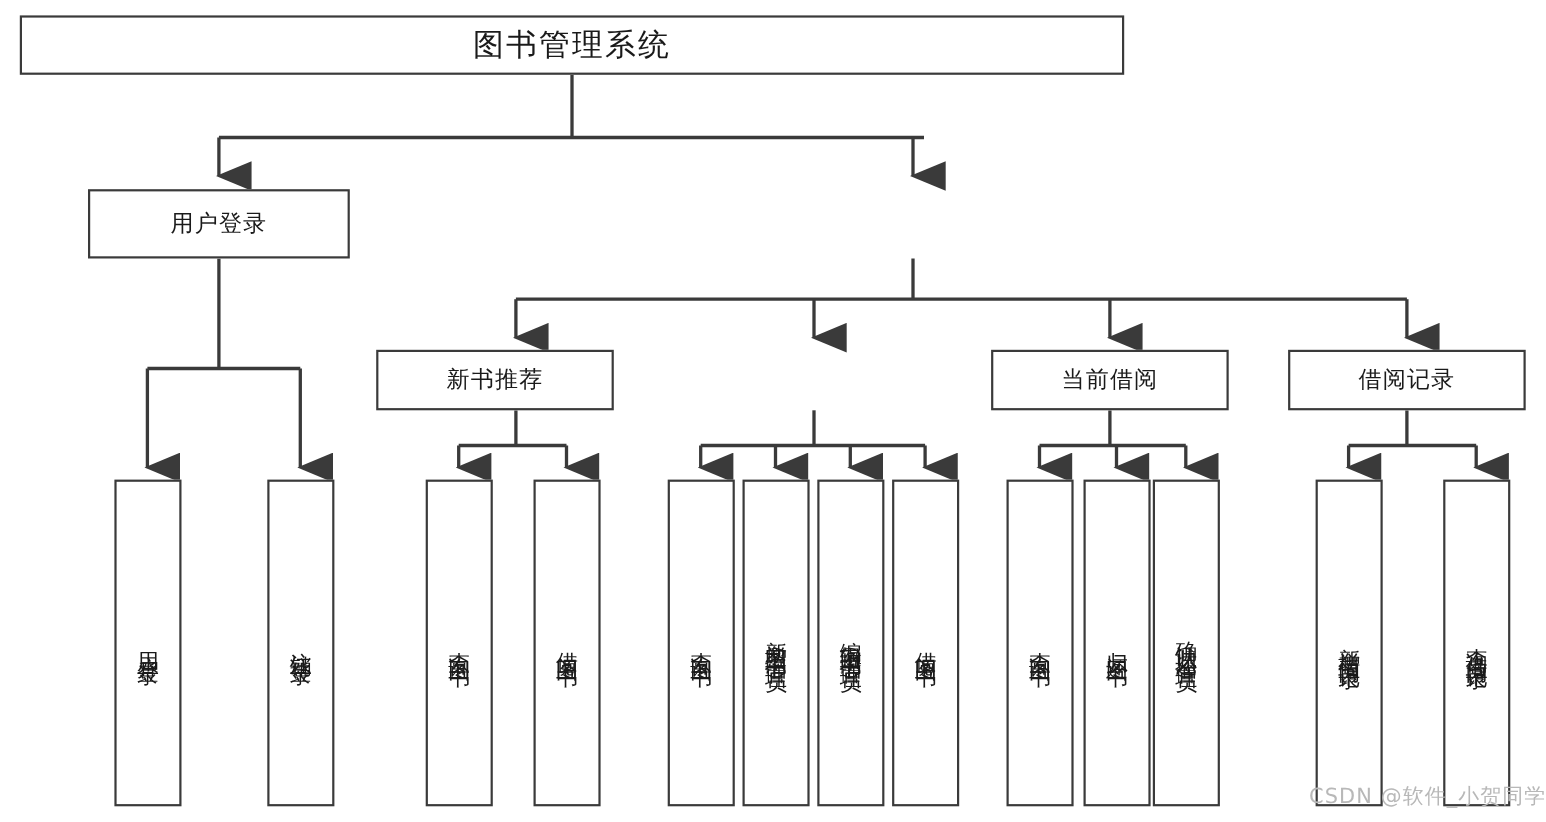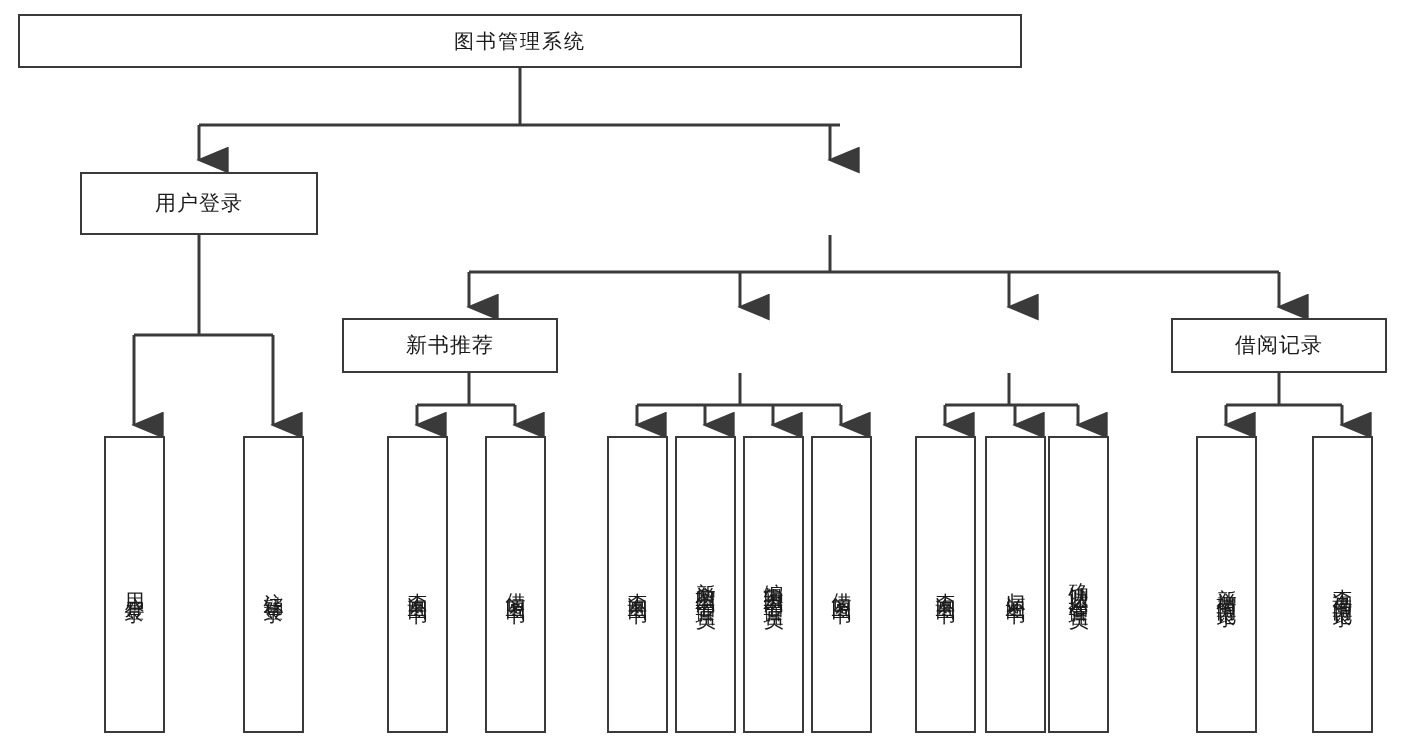--- a/index.html
+++ b/index.html
@@ -34,21 +34,21 @@
     align-items: center;
     justify-content: center;
     color: #1a1a1a;
   }
   .node.horiz {
     font-size: 21px;
     line-height: 1.2;
     letter-spacing: 1px;
   }
   .node.root {
-    font-size: 20px;
+    font-size: 28px;
     letter-spacing: 2px;
     align-items: center;
   }
   .node.leaf {
     font-size: 20px;
     writing-mode: vertical-rl;
     text-orientation: upright;
     letter-spacing: 4px;
     align-items: center;
     justify-content: center;
@@ -133,20 +133,23 @@
   <div class="node horiz" style="left:80px; top:172px; width:238px; height:63px;">
     <span>用户登录</span>
   </div>
 
 
   <div class="node horiz" style="left:342px; top:318px; width:216px; height:55px;">
     <span>新书推荐</span>
   </div>
 
 
+  <div class="node horiz" style="left:901px; top:318px; width:216px; height:55px;">
+    <span>当前借阅</span>
+  </div>
 
   <div class="node horiz" style="left:1171px; top:318px; width:216px; height:55px;">
     <span>借阅记录</span>
   </div>
 
   <div class="node leaf" style="left:104px; top:436px; width:61px; height:297px;">
     <span class="vtext">用户登录</span>
   </div>
 
   <div class="node leaf" style="left:243px; top:436px; width:61px; height:297px;">
@@ -190,14 +193,15 @@
   </div>
 
   <div class="node leaf" style="left:1196px; top:436px; width:61px; height:297px;">
     <span class="vtext">新增借阅记录</span>
   </div>
 
   <div class="node leaf" style="left:1312px; top:436px; width:61px; height:297px;">
     <span class="vtext">查询借阅记录</span>
   </div>
 
+  <div class="watermark" style="left:1190px; top:711px;">CSDN @软件_小贺同学</div>
 
 </div>
 
 </body></html>

